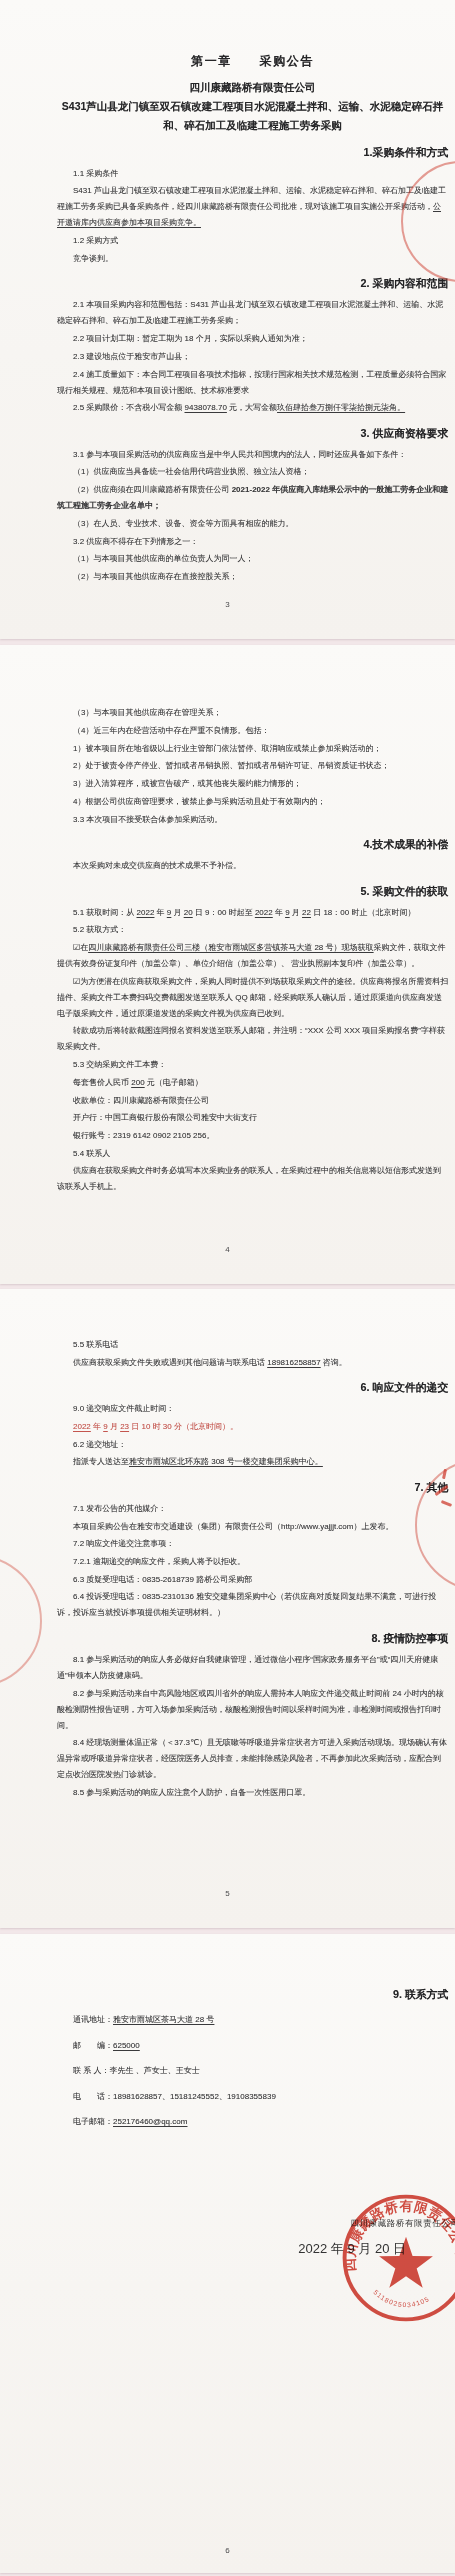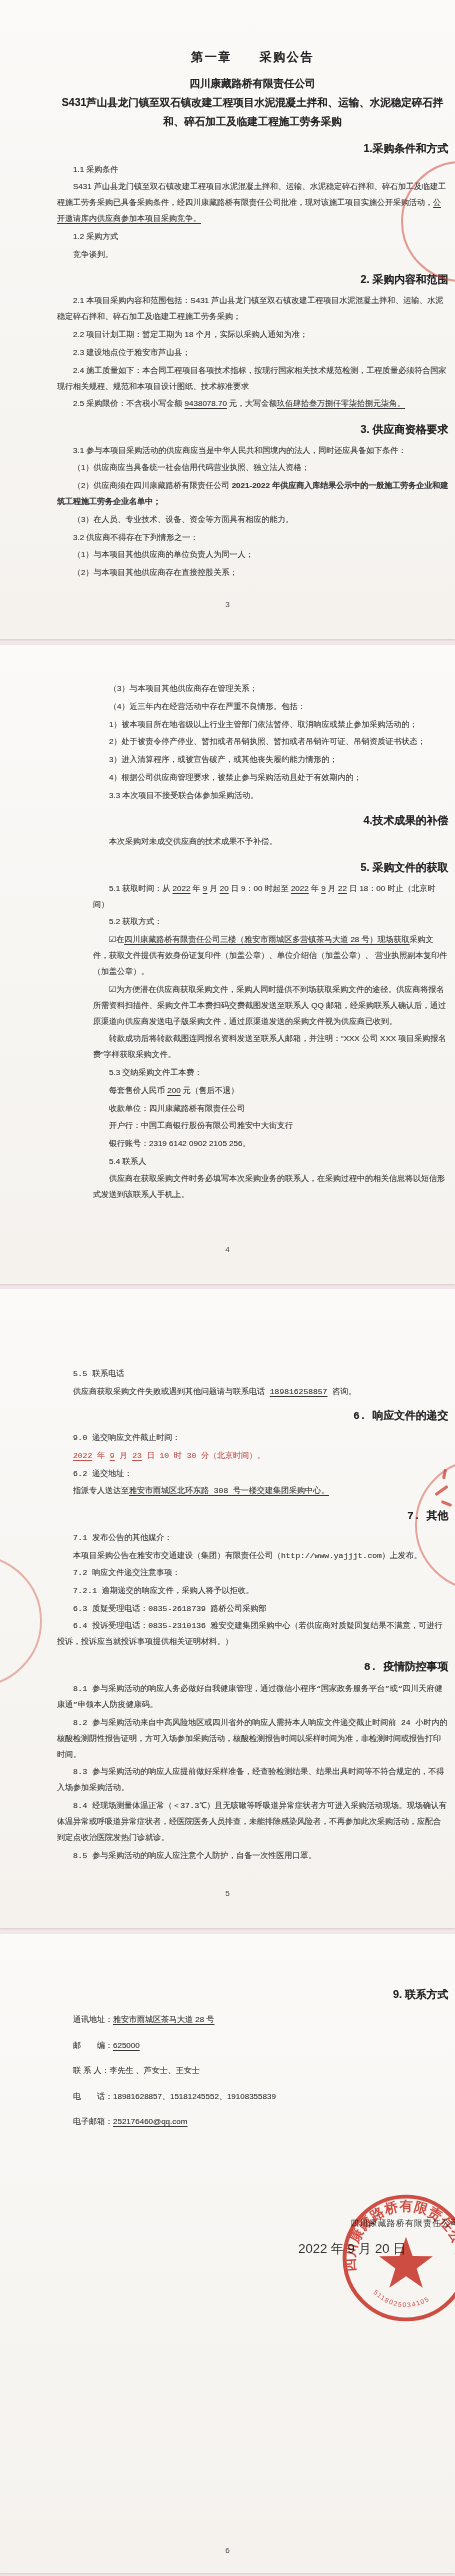--- a/index.html
+++ b/index.html
@@ -17,23 +17,23 @@
     overflow:hidden;
     box-shadow:0 0.6px 2.3px rgba(120,80,90,.28);
   }
   .content{
     padding:0 6.8px 0 57px;
     font-size:8px;
     line-height:16px;
     color:#3a3a3c;
     text-shadow:0 0 0.3px rgba(40,40,40,.35);
   }
-  .c1{padding-top:28px;margin-top:20px;}
-  .c2{padding-top:35px;margin-left:36px;}
-  .c3{padding-top:75px;font-family:Liberation Mono, monospace;}
+  .c1{padding-top:52px;}
+  .c2{padding-top:59px;}
+  .c3{padding-top:46px;}
   .c4{padding-top:43px;}
   .blk{margin:1.7px 0;}
   .p{text-indent:2em;}
   .chapter{
     text-align:center;font-size:12px;font-weight:bold;color:#262628;
     letter-spacing:1.7px;margin:0 0 6.8px 0;text-indent:0;line-height:19.4px;
   }
   .title{
     text-align:center;font-size:10.5px;font-weight:bold;color:#262628;
     line-height:19px;margin:0;text-indent:0;
@@ -122,21 +122,21 @@
       <div class="blk p"><span>3.3 本次项目不接受联合体参加采购活动。</span></div>
       <div class="blk h1"><span>4.技术成果的补偿</span></div>
       <div class="blk p"><span>本次采购对未成交供应商的技术成果不予补偿。</span></div>
       <div class="blk h1"><span>5. 采购文件的获取</span></div>
       <div class="blk p"><span>5.1 获取时间：从 </span><span class="u">2022</span><span> 年 </span><span class="u">9</span><span> 月 </span><span class="u">20</span><span> 日 9：00 时起至 </span><span class="u">2022</span><span> 年 </span><span class="u">9</span><span> 月 </span><span class="u">22</span><span> 日 18：00 时止（北京时间）</span></div>
       <div class="blk p"><span>5.2 获取方式：</span></div>
       <div class="blk p"><span>☑在</span><span class="u">四川康藏路桥有限责任公司三楼（雅安市雨城区多营镇茶马大道 28 号）现场获取</span><span>采购文件，获取文件提供有效身份证复印件（加盖公章）、单位介绍信（加盖公章）、 营业执照副本复印件（加盖公章）。</span></div>
       <div class="blk p"><span>☑为方便潜在供应商获取采购文件，采购人同时提供不到场获取采购文件的途径。供应商将报名所需资料扫描件、采购文件工本费扫码交费截图发送至联系人 QQ 邮箱，经采购联系人确认后，通过原渠道向供应商发送电子版采购文件，通过原渠道发送的采购文件视为供应商已收到。</span></div>
       <div class="blk p"><span>转款成功后将转款截图连同报名资料发送至联系人邮箱，并注明：“XXX 公司 XXX 项目采购报名费”字样获取采购文件。</span></div>
       <div class="blk p"><span>5.3 交纳采购文件工本费：</span></div>
-      <div class="blk p"><span>每套售价人民币 </span><span class="u">200</span><span> 元（售后不退）</span></div>
+      <div class="blk p"><span>每套售价人民币 </span><span class="u">200</span><span> 元（电子邮箱）</span></div>
       <div class="blk p"><span>收款单位：四川康藏路桥有限责任公司</span></div>
       <div class="blk p"><span>开户行：中国工商银行股份有限公司雅安中大街支行</span></div>
       <div class="blk p"><span>银行账号：2319 6142 0902 2105 256。</span></div>
       <div class="blk p"><span>5.4 联系人</span></div>
       <div class="blk p"><span>供应商在获取采购文件时务必填写本次采购业务的联系人，在采购过程中的相关信息将以短信形式发送到该联系人手机上。</span></div>
     </div>
   <div class="pagenum">4</div>
 </div>
 
 <div class="page">
@@ -151,21 +151,20 @@
       <div class="blk h1"><span>7. 其他</span></div>
       <div class="blk p"><span>7.1 发布公告的其他媒介：</span></div>
       <div class="blk p"><span>本项目采购公告在雅安市交通建设（集团）有限责任公司（http://www.yajjjt.com）上发布。</span></div>
       <div class="blk p"><span>7.2 响应文件递交注意事项：</span></div>
       <div class="blk p"><span>7.2.1 逾期递交的响应文件，采购人将予以拒收。</span></div>
       <div class="blk p"><span>6.3 质疑受理电话：0835-2618739 路桥公司采购部</span></div>
       <div class="blk p"><span>6.4 投诉受理电话：0835-2310136 雅安交建集团采购中心（若供应商对质疑回复结果不满意，可进行投诉，投诉应当就投诉事项提供相关证明材料。）</span></div>
       <div class="blk h1"><span>8. 疫情防控事项</span></div>
       <div class="blk p"><span>8.1 参与采购活动的响应人务必做好自我健康管理，通过微信小程序“国家政务服务平台”或“四川天府健康通”申领本人防疫健康码。</span></div>
       <div class="blk p"><span>8.2 参与采购活动来自中高风险地区或四川省外的响应人需持本人响应文件递交截止时间前 24 小时内的核酸检测阴性报告证明，方可入场参加采购活动，核酸检测报告时间以采样时间为准，非检测时间或报告打印时间。</span></div>
-      <div class="blk p"><span>8.3 参与采购活动的响应人应提前做好采样准备，经查验检测结果、结果出具时间等不符合规定的，不得入场参加采购活动。</span></div>
       <div class="blk p"><span>8.4 经现场测量体温正常（＜37.3℃）且无咳嗽等呼吸道异常症状者方可进入采购活动现场。现场确认有体温异常或呼吸道异常症状者，经医院医务人员排查，未能排除感染风险者，不再参加此次采购活动，应配合到定点收治医院发热门诊就诊。</span></div>
       <div class="blk p"><span>8.5 参与采购活动的响应人应注意个人防护，自备一次性医用口罩。</span></div>
     </div>
   <div class="seal-edge seal-p3l"></div>
   <div class="seal-edge seal-p3r"></div>
   <div class="red-mark m1"></div>
   <div class="red-mark m2"></div>
   <div class="red-mark m3"></div>
   <div class="pagenum">5</div>
 </div>

